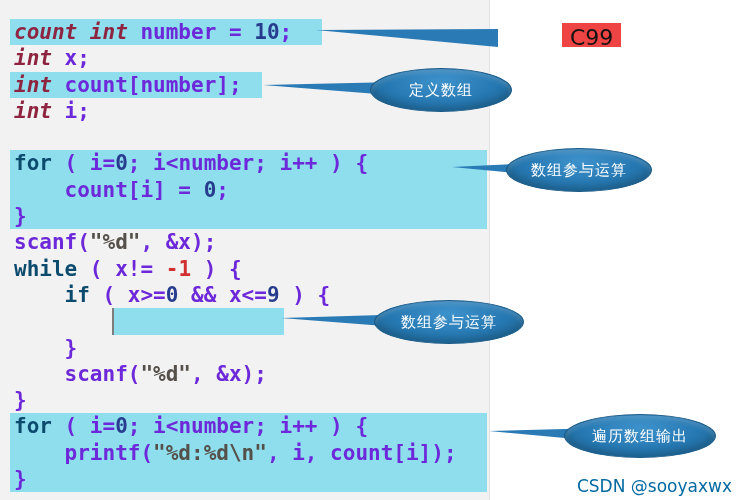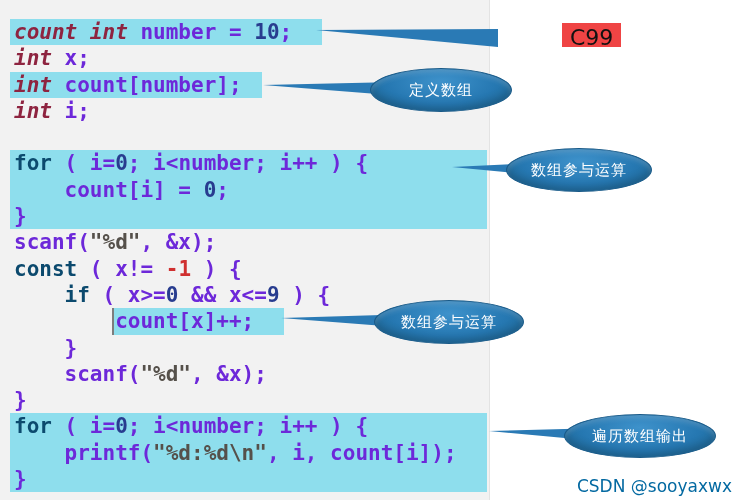--- a/index.html
+++ b/index.html
@@ -105,23 +105,23 @@
   <div class="code-block">
       <div class="code-line"><span class="hl" style="left: 10px; width: 312px;"></span><span class="code-content"><span class="tok-kw">count int</span><span class="tok-pl"> number = </span><span class="tok-num">10</span><span class="tok-pl">;</span></span></div>
       <div class="code-line"><span class="code-content"><span class="tok-kw">int</span><span class="tok-pl"> x;</span></span></div>
       <div class="code-line"><span class="hl" style="left: 10px; width: 252px;"></span><span class="code-content"><span class="tok-kw">int</span><span class="tok-pl"> count[number];</span></span></div>
       <div class="code-line"><span class="code-content"><span class="tok-kw">int</span><span class="tok-pl"> i;</span></span></div>
       <div class="code-line"><span class="code-content"></span></div>
       <div class="code-line"><span class="hl" style="left: 10px; width: 477px;"></span><span class="code-content"><span class="tok-ctrl">for</span><span class="tok-pl"> ( i=</span><span class="tok-num">0</span><span class="tok-pl">; i&lt;number; i++ ) {</span></span></div>
       <div class="code-line"><span class="hl" style="left: 10px; width: 477px;"></span><span class="code-content"><span class="tok-pl">    count[i] = </span><span class="tok-num">0</span><span class="tok-pl">;</span></span></div>
       <div class="code-line"><span class="hl" style="left: 10px; width: 477px;"></span><span class="code-content"><span class="tok-pl">}</span></span></div>
       <div class="code-line"><span class="code-content"><span class="tok-pl">scanf(</span><span class="tok-str">"%d"</span><span class="tok-pl">, &amp;x);</span></span></div>
-      <div class="code-line"><span class="code-content"><span class="tok-ctrl">const</span><span class="tok-pl"> ( x!= </span><span class="tok-neg">-1</span><span class="tok-pl"> ) {</span></span></div>
+      <div class="code-line"><span class="code-content"><span class="tok-ctrl">while</span><span class="tok-pl"> ( x!= </span><span class="tok-neg">-1</span><span class="tok-pl"> ) {</span></span></div>
       <div class="code-line"><span class="code-content"><span class="tok-pl">    </span><span class="tok-ctrl">if</span><span class="tok-pl"> ( x&gt;=</span><span class="tok-num">0</span><span class="tok-pl"> &amp;&amp; x&lt;=</span><span class="tok-num">9</span><span class="tok-pl"> ) {</span></span></div>
-      <div class="code-line"><span class="hl hl-edge" style="left: 112px; width: 170px;"></span><span class="code-content"><span class="tok-pl">        count[x]++;</span></span></div>
+      <div class="code-line"><span class="hl hl-edge" style="left: 112px; width: 170px;"></span></div>
       <div class="code-line"><span class="code-content"><span class="tok-pl">    }</span></span></div>
       <div class="code-line"><span class="code-content"><span class="tok-pl">    scanf(</span><span class="tok-str">"%d"</span><span class="tok-pl">, &amp;x);</span></span></div>
       <div class="code-line"><span class="code-content"><span class="tok-pl">}</span></span></div>
       <div class="code-line"><span class="hl" style="left: 10px; width: 477px;"></span><span class="code-content"><span class="tok-ctrl">for</span><span class="tok-pl"> ( i=</span><span class="tok-num">0</span><span class="tok-pl">; i&lt;number; i++ ) {</span></span></div>
       <div class="code-line"><span class="hl" style="left: 10px; width: 477px;"></span><span class="code-content"><span class="tok-pl">    printf(</span><span class="tok-str">"%d:%d\n"</span><span class="tok-pl">, i, count[i]);</span></span></div>
       <div class="code-line"><span class="hl" style="left: 10px; width: 477px;"></span><span class="code-content"><span class="tok-pl">}</span></span></div>
     </div>
   <svg class="arrows" width="740" height="500" viewBox="0 0 740 500">
       <polygon points="316,30 498,29 498,47" fill="#2a7ab5"></polygon>
       <polygon points="263,85 441,81 441,99" fill="#2a7ab5"></polygon>

